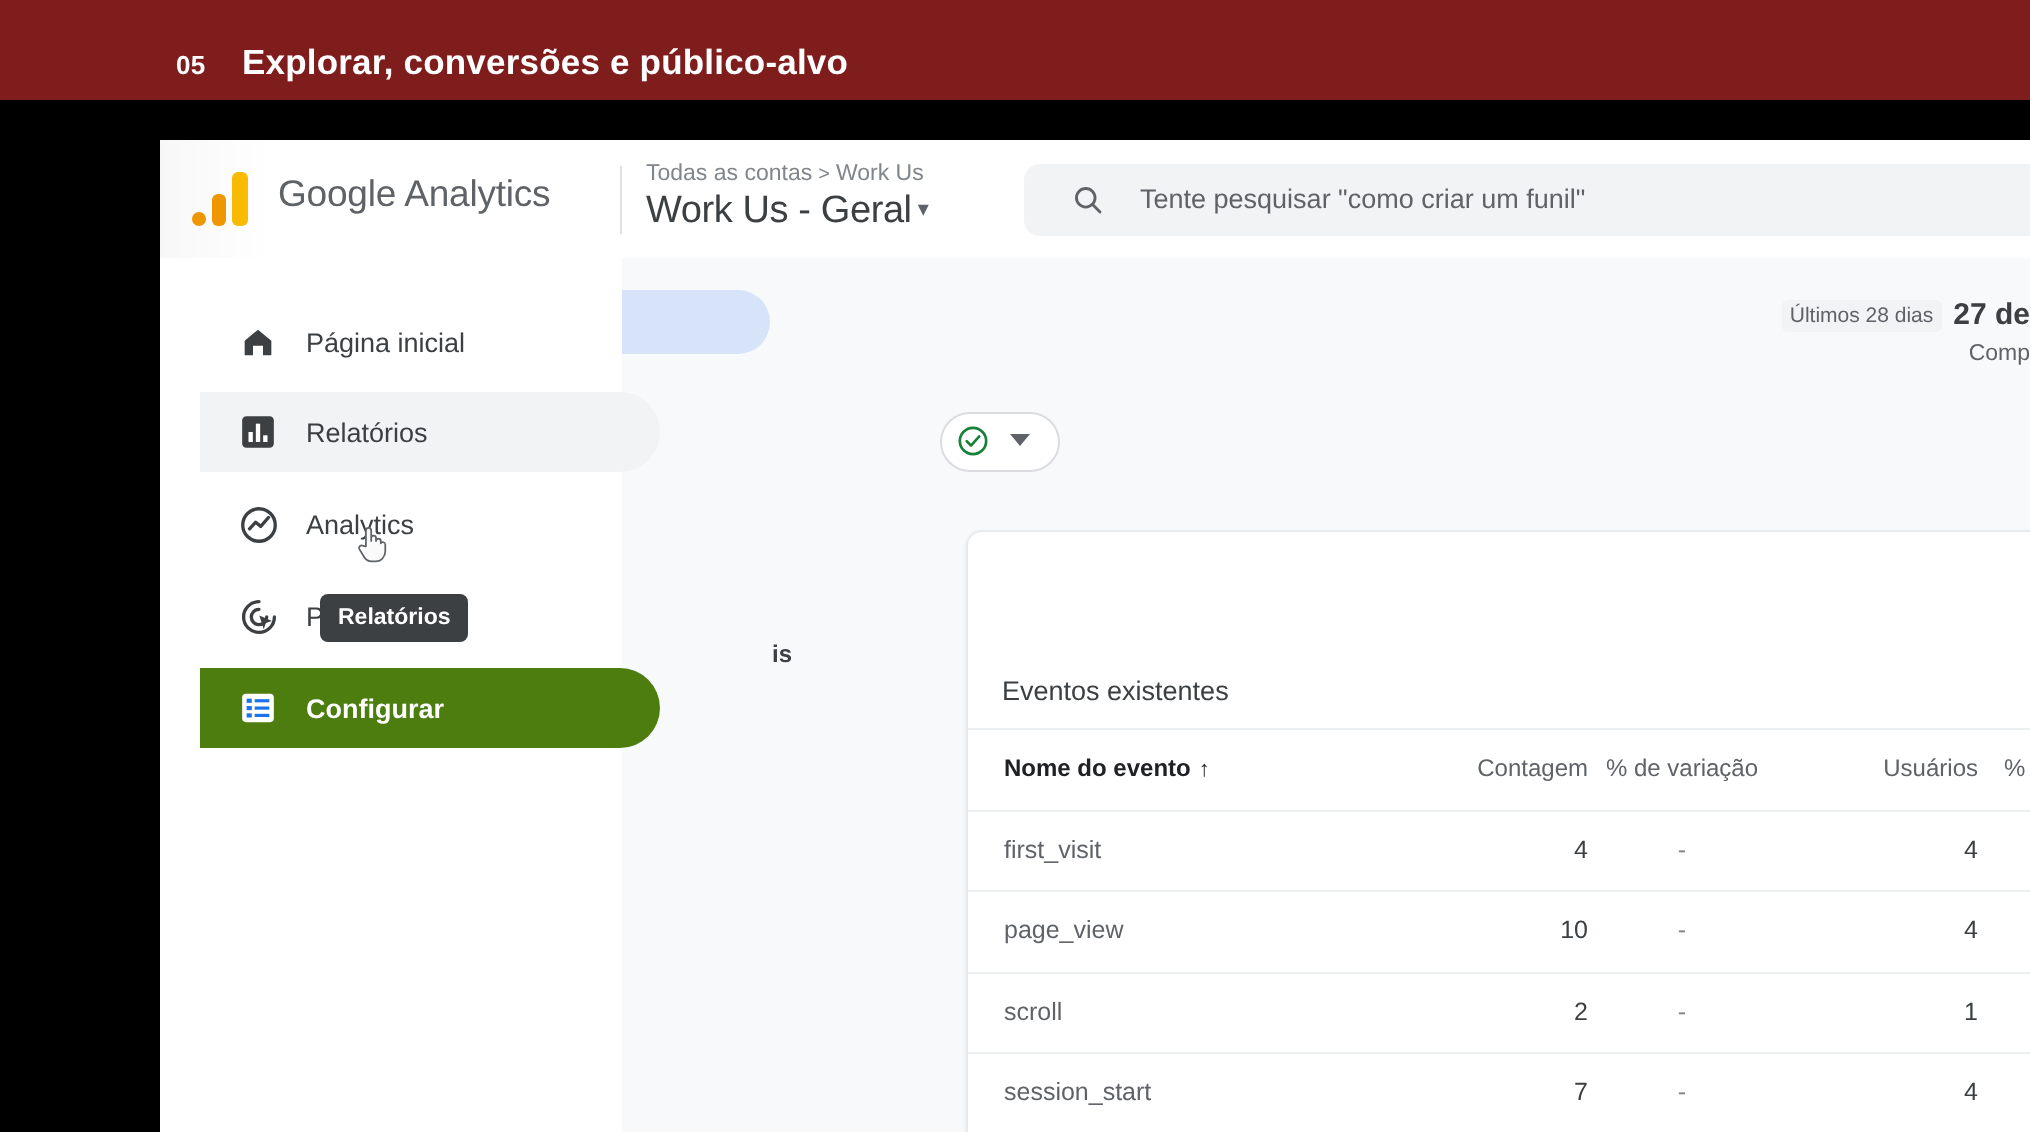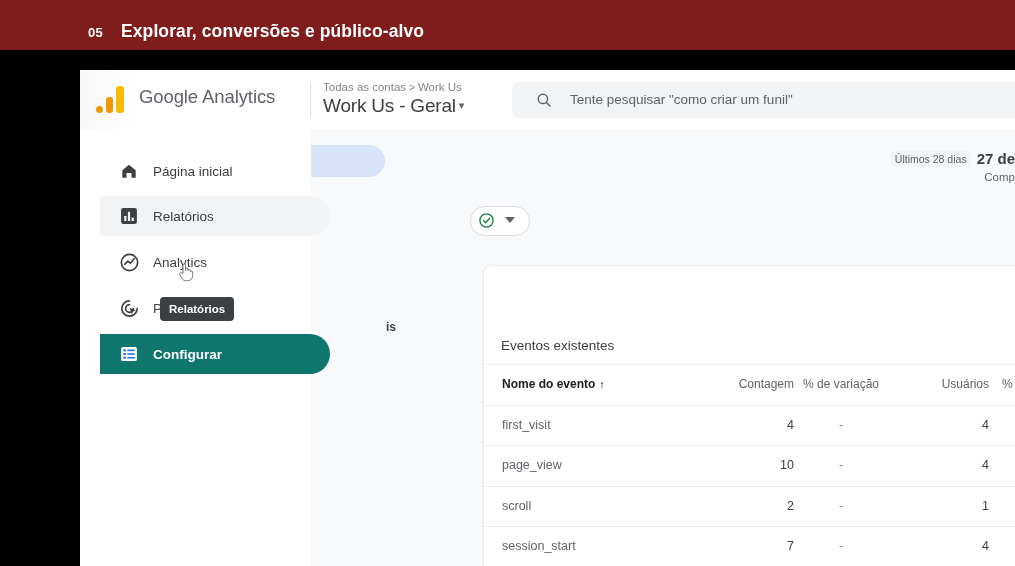--- a/index.html
+++ b/index.html
@@ -167,21 +167,21 @@
     justify-content: center;
   }
   .nav-item .nav-label {
     position: absolute;
     left: 53px;
     font-size: 13.5px;
     color: #3c4043;
     white-space: nowrap;
   }
   .nav-item.hovered { background: #f1f3f4; }
-  .nav-item.active  { background: #0f766e; }
+  .nav-item.active  { background: #4d7c0f; }
   .nav-item.active .nav-label { color: #ffffff; font-weight: bold; }
 
   
   .nav-home      { top: 22px; }
   .nav-reports   { top: 67px; }
   .nav-explore   { top: 113px; }
   .nav-advertise { top: 159px; }
   .nav-configure { top: 205px; }
 
   .sidebar-divider {

